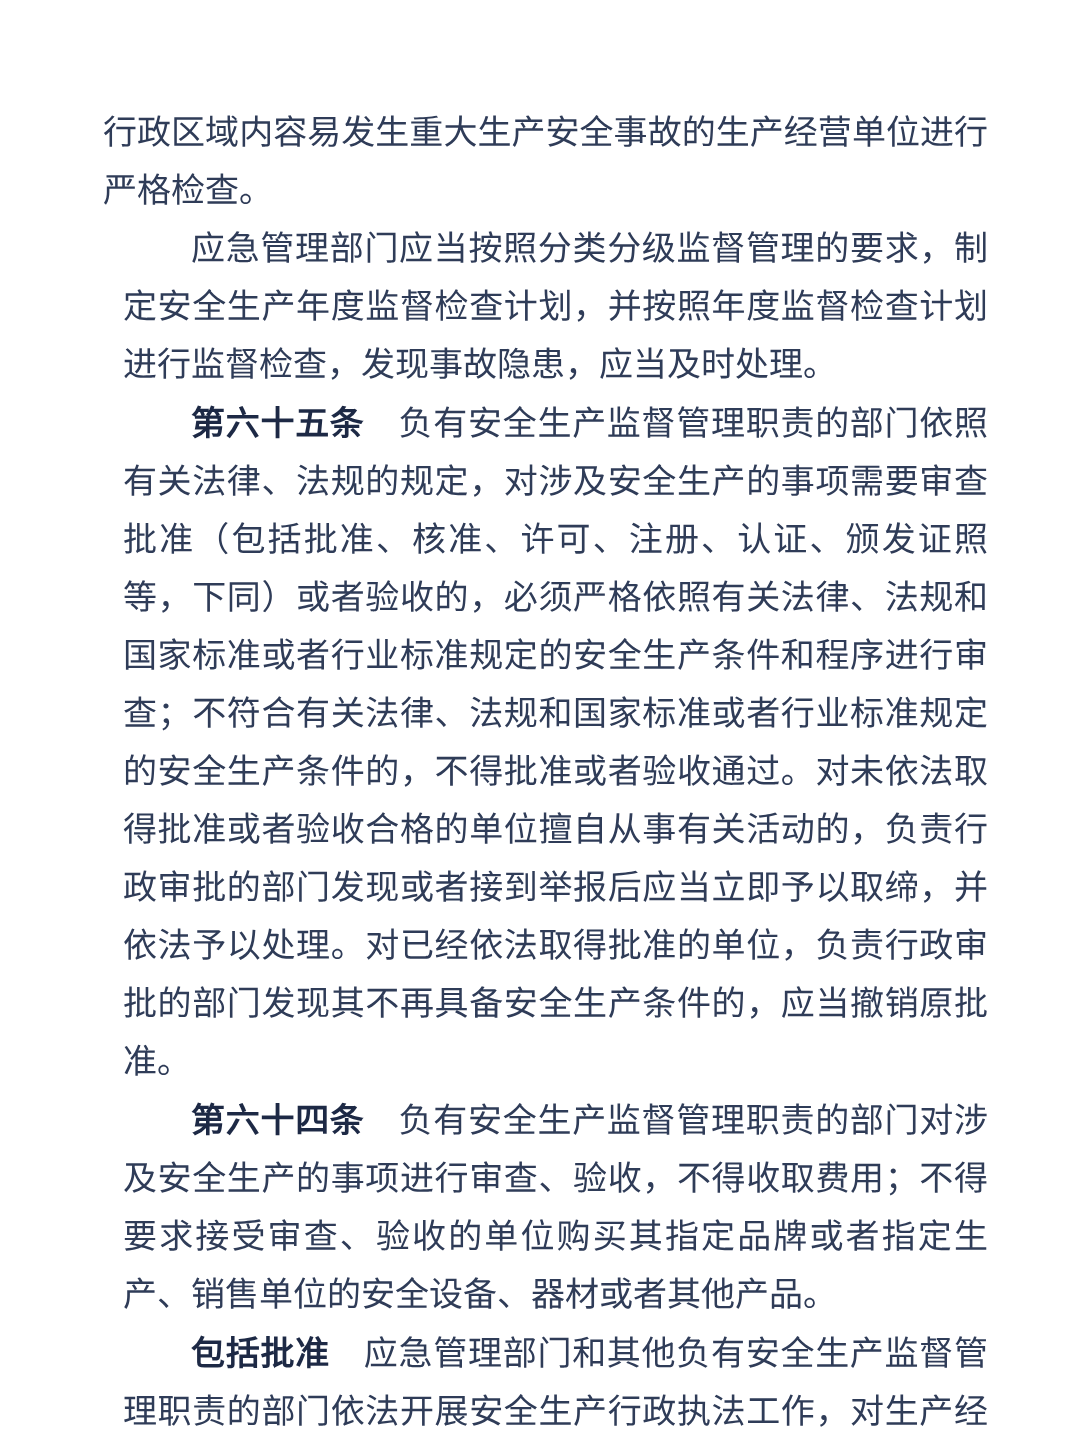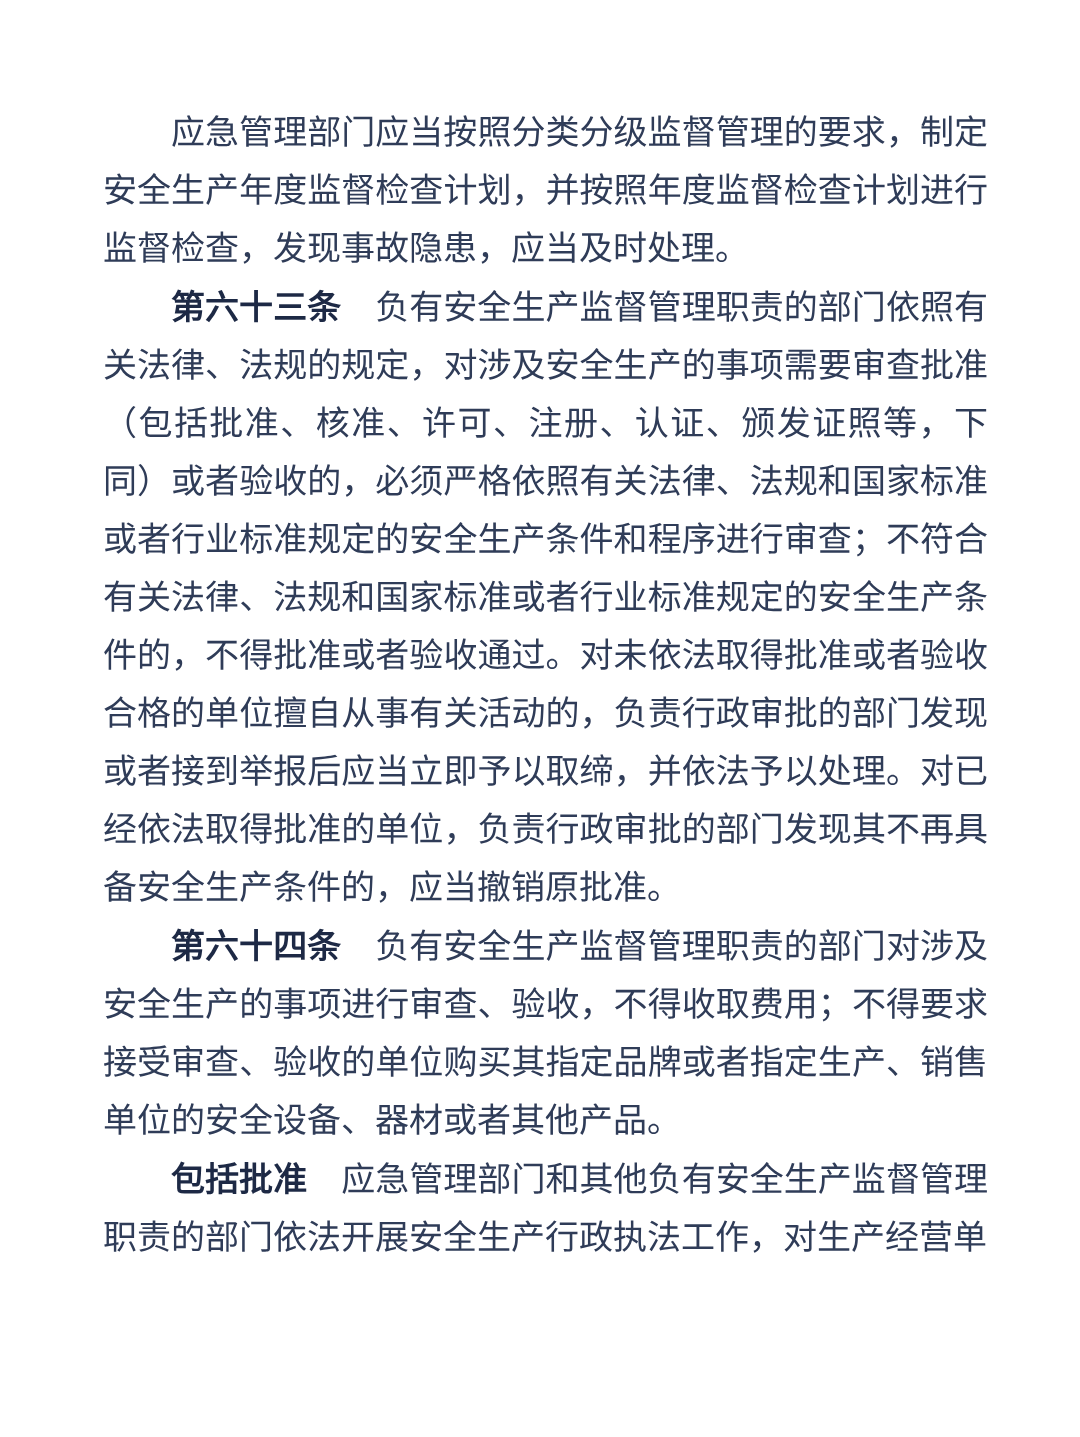--- a/index.html
+++ b/index.html
@@ -23,40 +23,44 @@
     margin: 0;
     font-size: 34px;
     line-height: 58px;
     color: #2f3c58;
     text-align: justify;
     text-justify: inter-ideograph;
     word-break: break-all;
   }
   .para.indent {
     text-indent: 2em;
+    margin-left: 20px;
   }
   .article-num {
     font-weight: 700;
     color: #1d2945;
     margin-right: 1em;
     font-family: "Liberation Sans", "DejaVu Sans", sans-serif;
   }
 </style>
 </head>
 <body>
 
 <main class="page">
 
+  <p class="para">
+    <span>行政区域内容易发生重大生产安全事故的生产经营单位进行严格检查。</span>
+  </p>
 
   <p class="para indent">
     <span>应急管理部门应当按照分类分级监督管理的要求，制定安全生产年度监督检查计划，并按照年度监督检查计划进行监督检查，发现事故隐患，应当及时处理。</span>
   </p>
 
   <p class="para indent">
-    <b class="article-num">第六十三条</b><span>负有安全生产监督管理职责的部门依照有关法律、法规的规定，对涉及安全生产的事项需要审查批准（包括批准、核准、许可、注册、认证、颁发证照等，下同）或者验收的，必须严格依照有关法律、法规和国家标准或者行业标准规定的安全生产条件和程序进行审查；不符合有关法律、法规和国家标准或者行业标准规定的安全生产条件的，不得批准或者验收通过。对未依法取得批准或者验收合格的单位擅自从事有关活动的，负责行政审批的部门发现或者接到举报后应当立即予以取缔，并依法予以处理。对已经依法取得批准的单位，负责行政审批的部门发现其不再具备安全生产条件的，应当撤销原批准。</span>
+    <b class="article-num">第六十五条</b><span>负有安全生产监督管理职责的部门依照有关法律、法规的规定，对涉及安全生产的事项需要审查批准（包括批准、核准、许可、注册、认证、颁发证照等，下同）或者验收的，必须严格依照有关法律、法规和国家标准或者行业标准规定的安全生产条件和程序进行审查；不符合有关法律、法规和国家标准或者行业标准规定的安全生产条件的，不得批准或者验收通过。对未依法取得批准或者验收合格的单位擅自从事有关活动的，负责行政审批的部门发现或者接到举报后应当立即予以取缔，并依法予以处理。对已经依法取得批准的单位，负责行政审批的部门发现其不再具备安全生产条件的，应当撤销原批准。</span>
   </p>
 
   <p class="para indent">
     <b class="article-num">第六十四条</b><span>负有安全生产监督管理职责的部门对涉及安全生产的事项进行审查、验收，不得收取费用；不得要求接受审查、验收的单位购买其指定品牌或者指定生产、销售单位的安全设备、器材或者其他产品。</span>
   </p>
 
   <p class="para indent">
     <b class="article-num">包括批准</b><span>应急管理部门和其他负有安全生产监督管理职责的部门依法开展安全生产行政执法工作，对生产经营单</span>
   </p>
 

